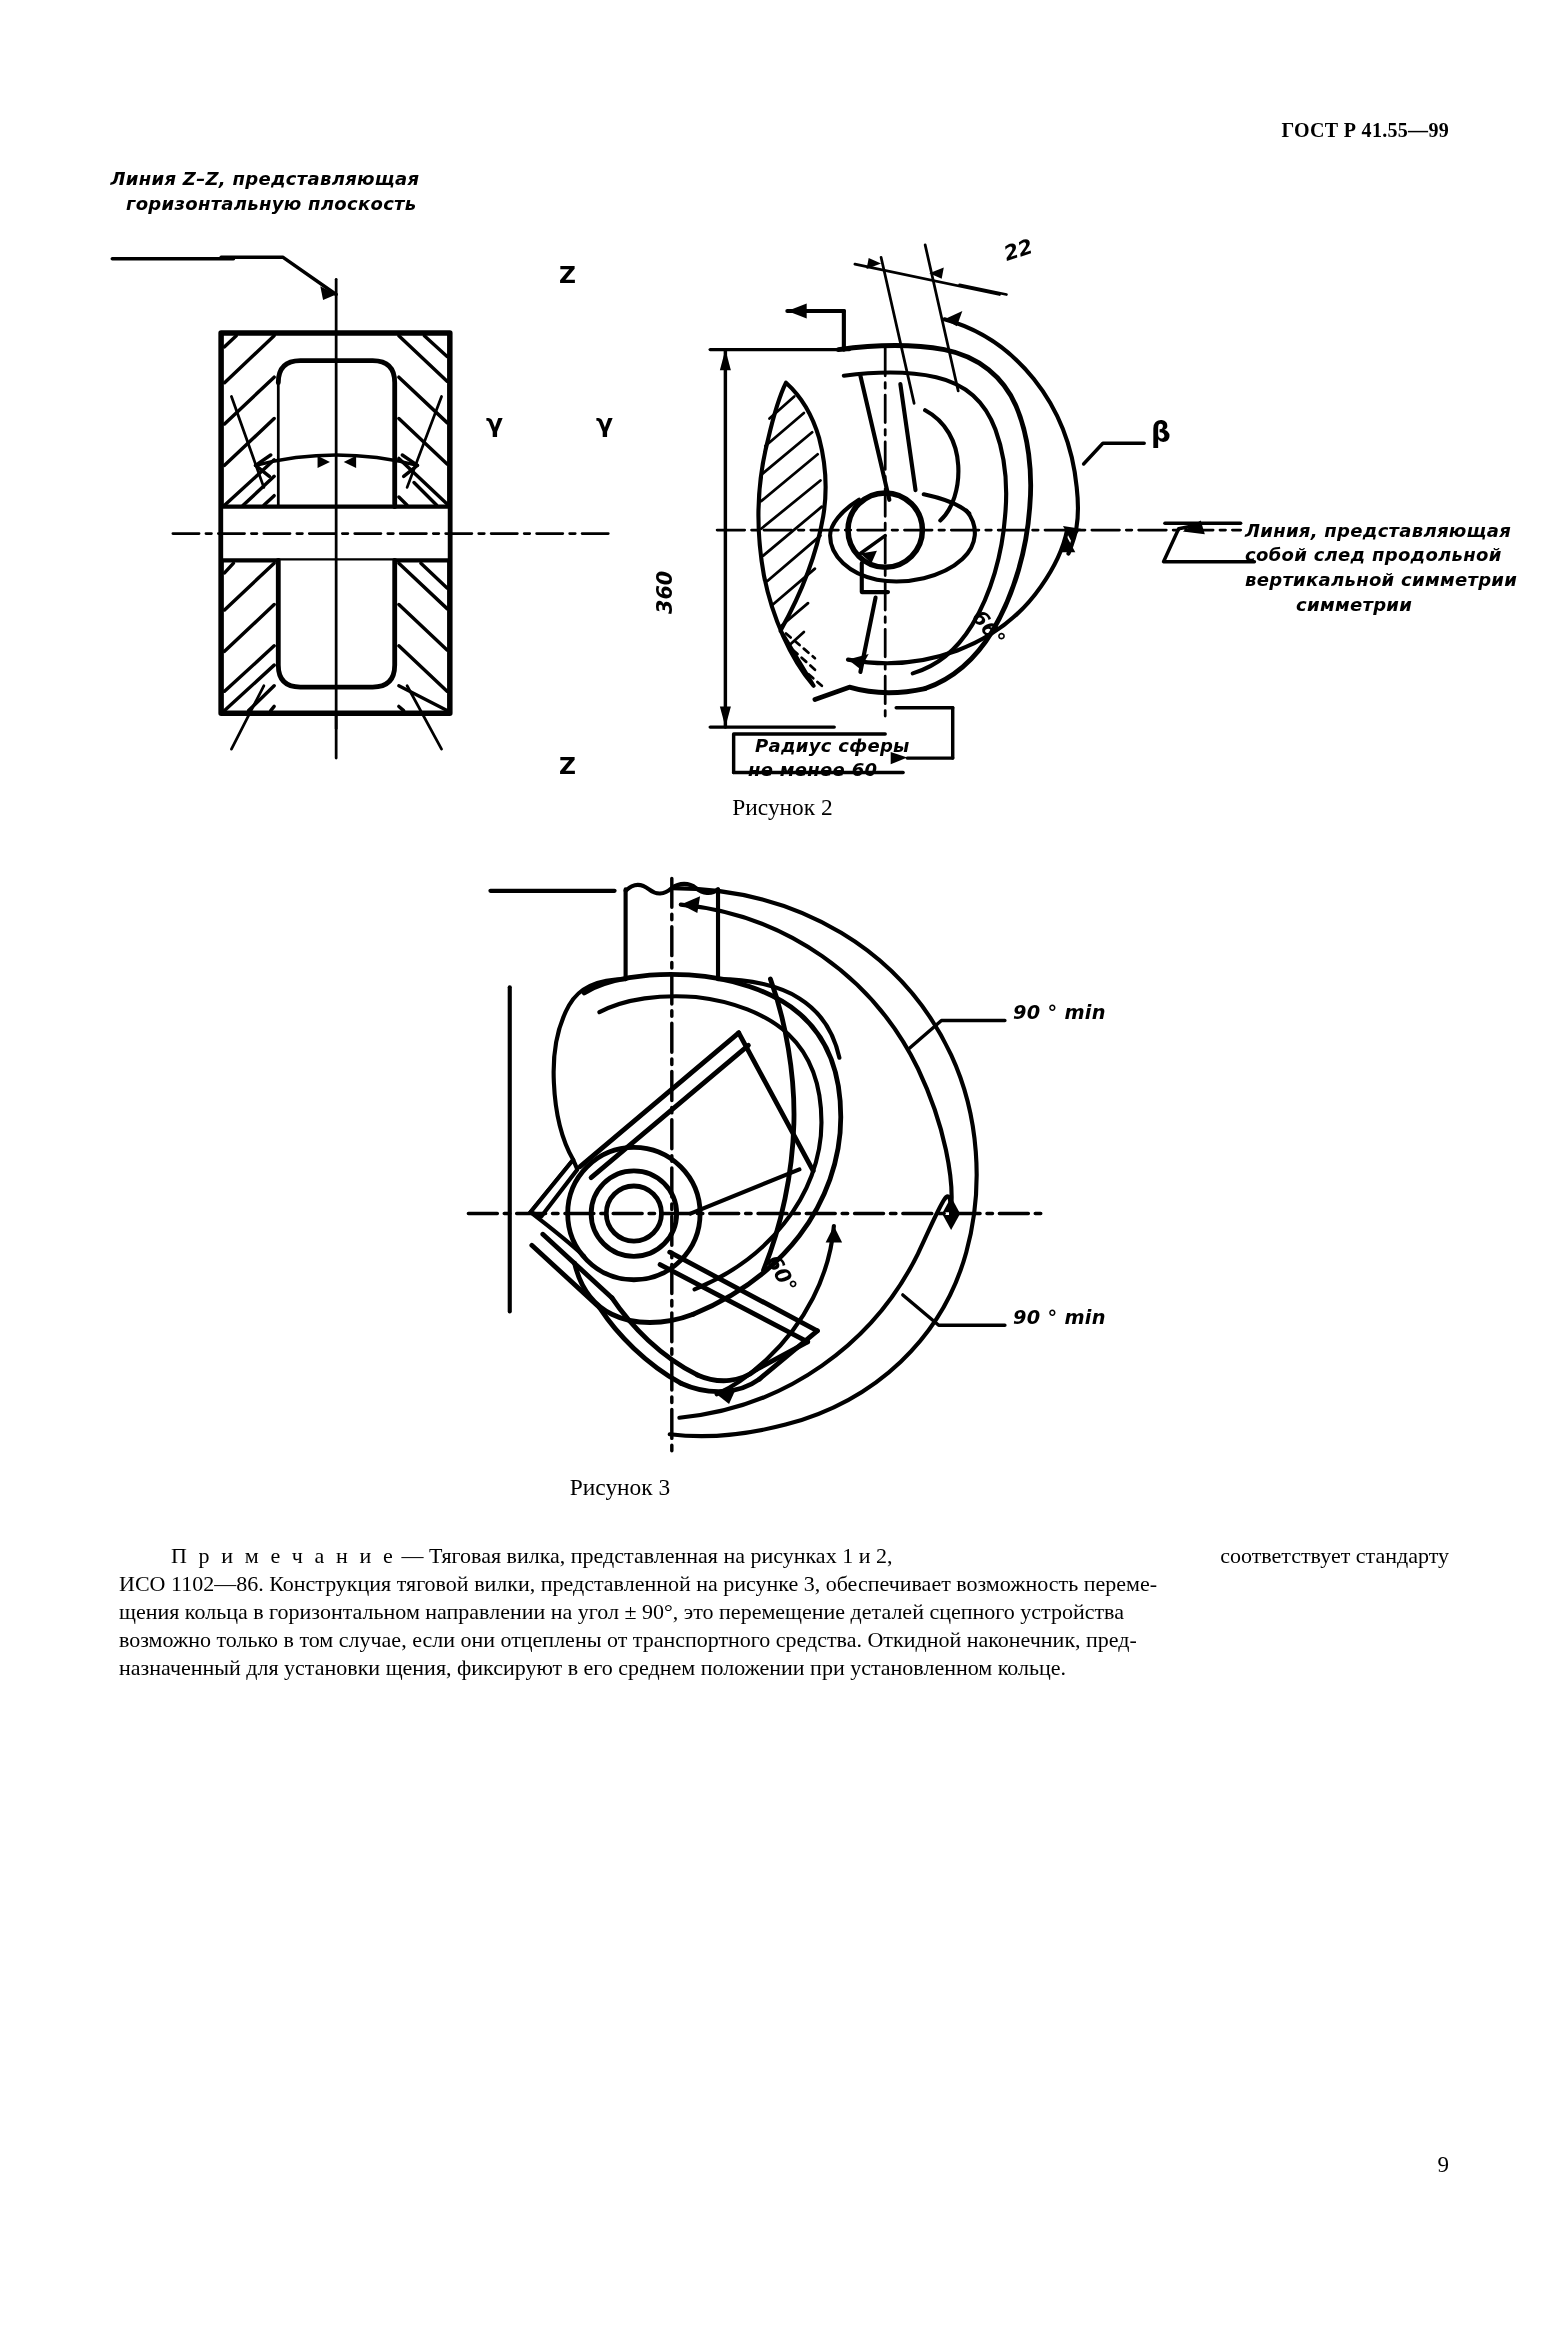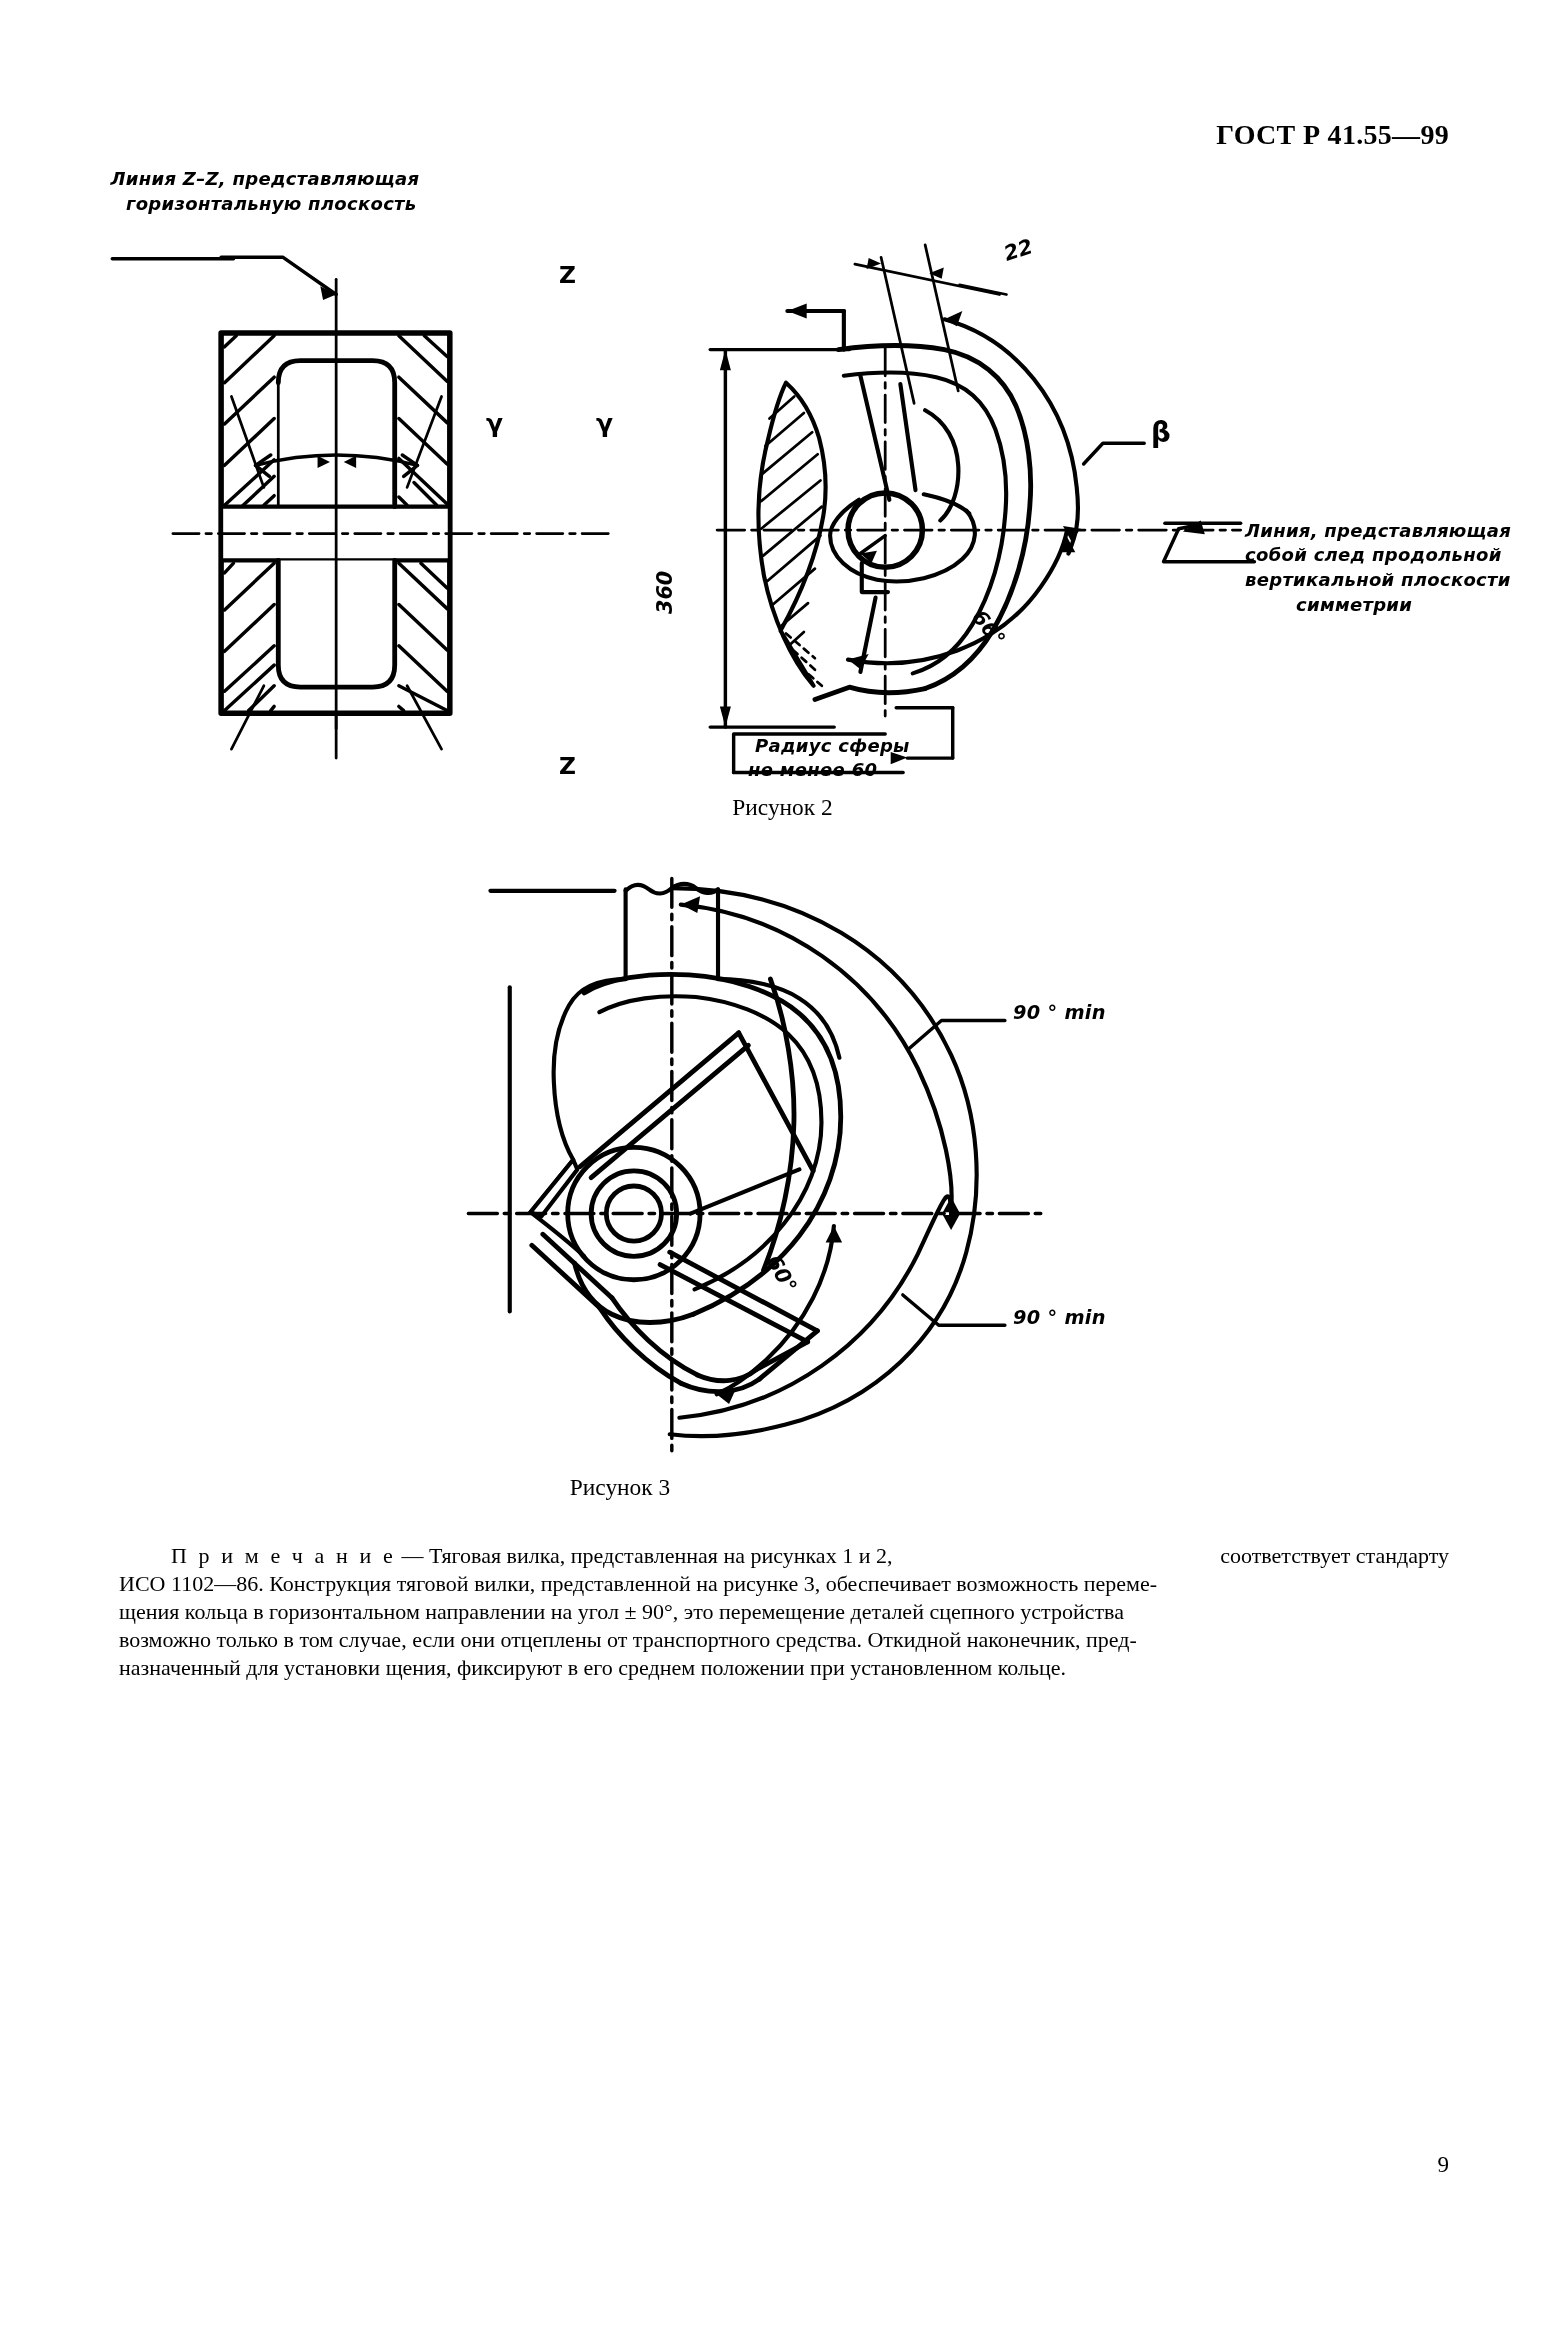--- a/index.html
+++ b/index.html
@@ -21,21 +21,21 @@
     background: #fff;
   }
 
   
   #doc-header {
     position: absolute;
     top: 119px;
     right: 116px;
     font-family: "Liberation Serif", serif;
     font-weight: bold;
-    font-size: 28px;
+    font-size: 20px;
     letter-spacing: 0.3px;
     white-space: nowrap;
   }
 
   
   .figure {
     position: absolute;
   }
   #figure-2 { left: 83px; top: 176px; width: 1406px; height: 620px; }
   #figure-3 { left: 427px; top: 848px; width: 731px; height: 607px; }
@@ -338,21 +338,21 @@
 
     <div class="draw-sym" style="left:1068px; top:240px; font-size:27.6px;">β</div>
 
     <div class="draw-num" style="left:886px; top:440px; transform:rotate(52deg);">66°</div>
 
     <div class="draw-text" style="left:672px; top:560px;">Радиус сферы</div>
     <div class="draw-text" style="left:665px; top:584px;">не менее 60</div>
 
     <div class="draw-text" style="left:1162px; top:345px;">Линия, представляющая</div>
     <div class="draw-text" style="left:1162px; top:369px;">собой след продольной</div>
-    <div class="draw-text" style="left:1162px; top:394px;">вертикальной плоскости</div>
+    <div class="draw-text" style="left:1162px; top:394px;">вертикальной симметрии</div>
     <div class="draw-text" style="left:1213px; top:419px;">симметрии</div>
   </div>
 
   <div class="fig-caption" id="caption-2">Рисунок 2</div>
 
   <div class="figure" id="figure-3">
     <svg width="731" height="607" viewBox="0 0 1060 880">
       <g fill="none" stroke="#000" stroke-width="5" stroke-linecap="round" stroke-linejoin="round">
 
         <path d="M 355 58

